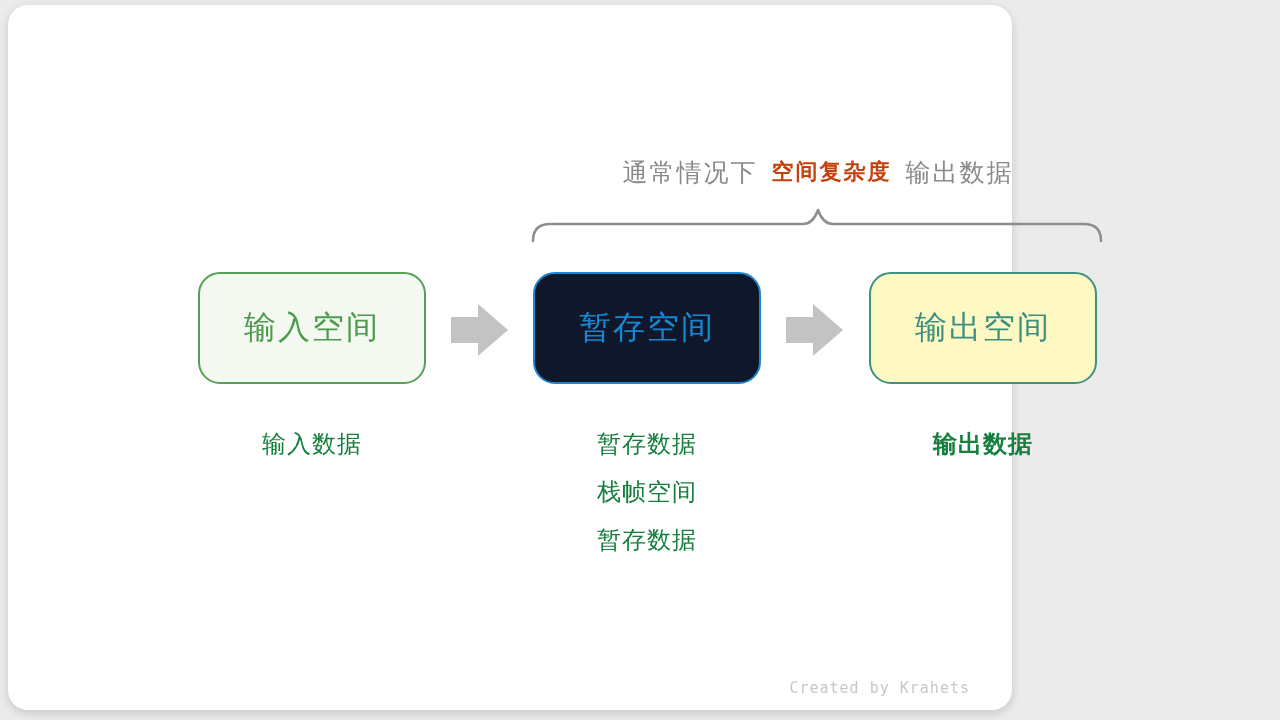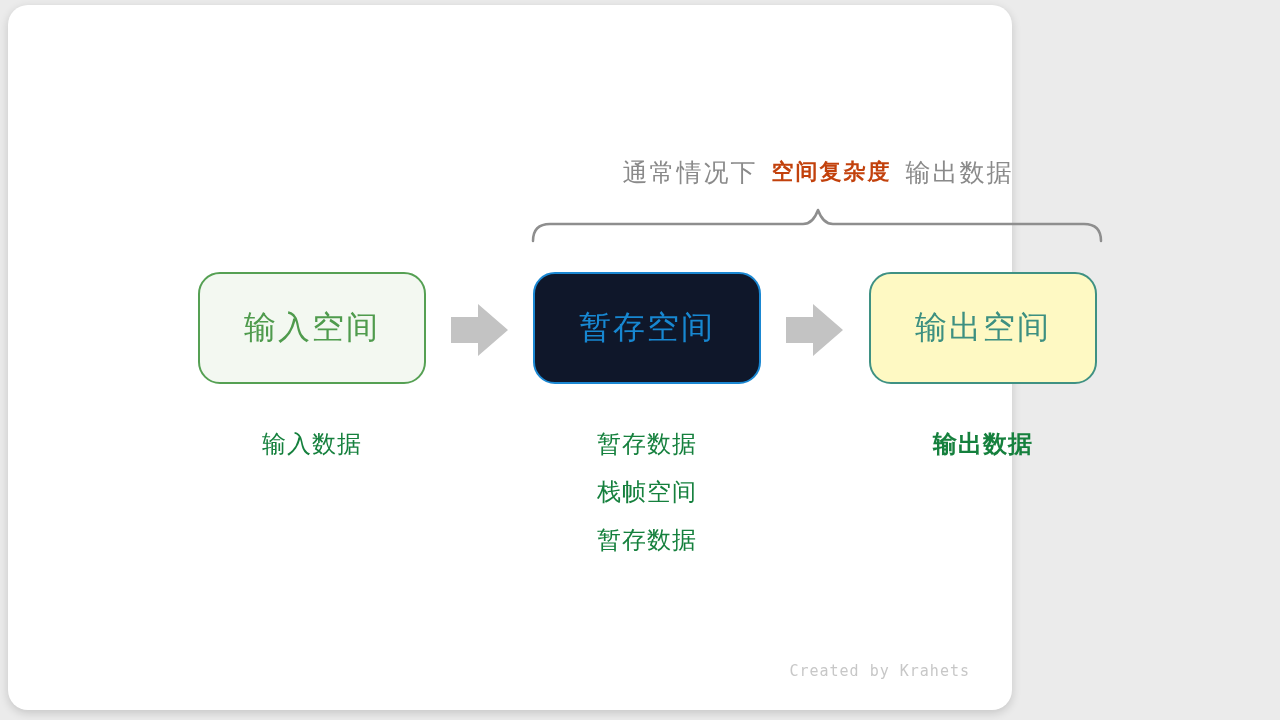--- a/index.html
+++ b/index.html
@@ -92,21 +92,21 @@
     line-height: 48px;
     color: #15803d;
     letter-spacing: 1px;
   }
   .note1 { left: 190px; }
   .note2 { left: 525px; }
   .note3 { left: 861px; font-weight: bold; }
   .credit {
     position: absolute;
     right: 42px;
-    top: 657px;
+    top: 674px;
     font-family: "DejaVu Sans Mono", monospace;
     font-size: 15px;
     letter-spacing: 1px;
     color: #c7c7c7;
   }
 </style>
 </head>
 <body>
 
 <div class="page">

